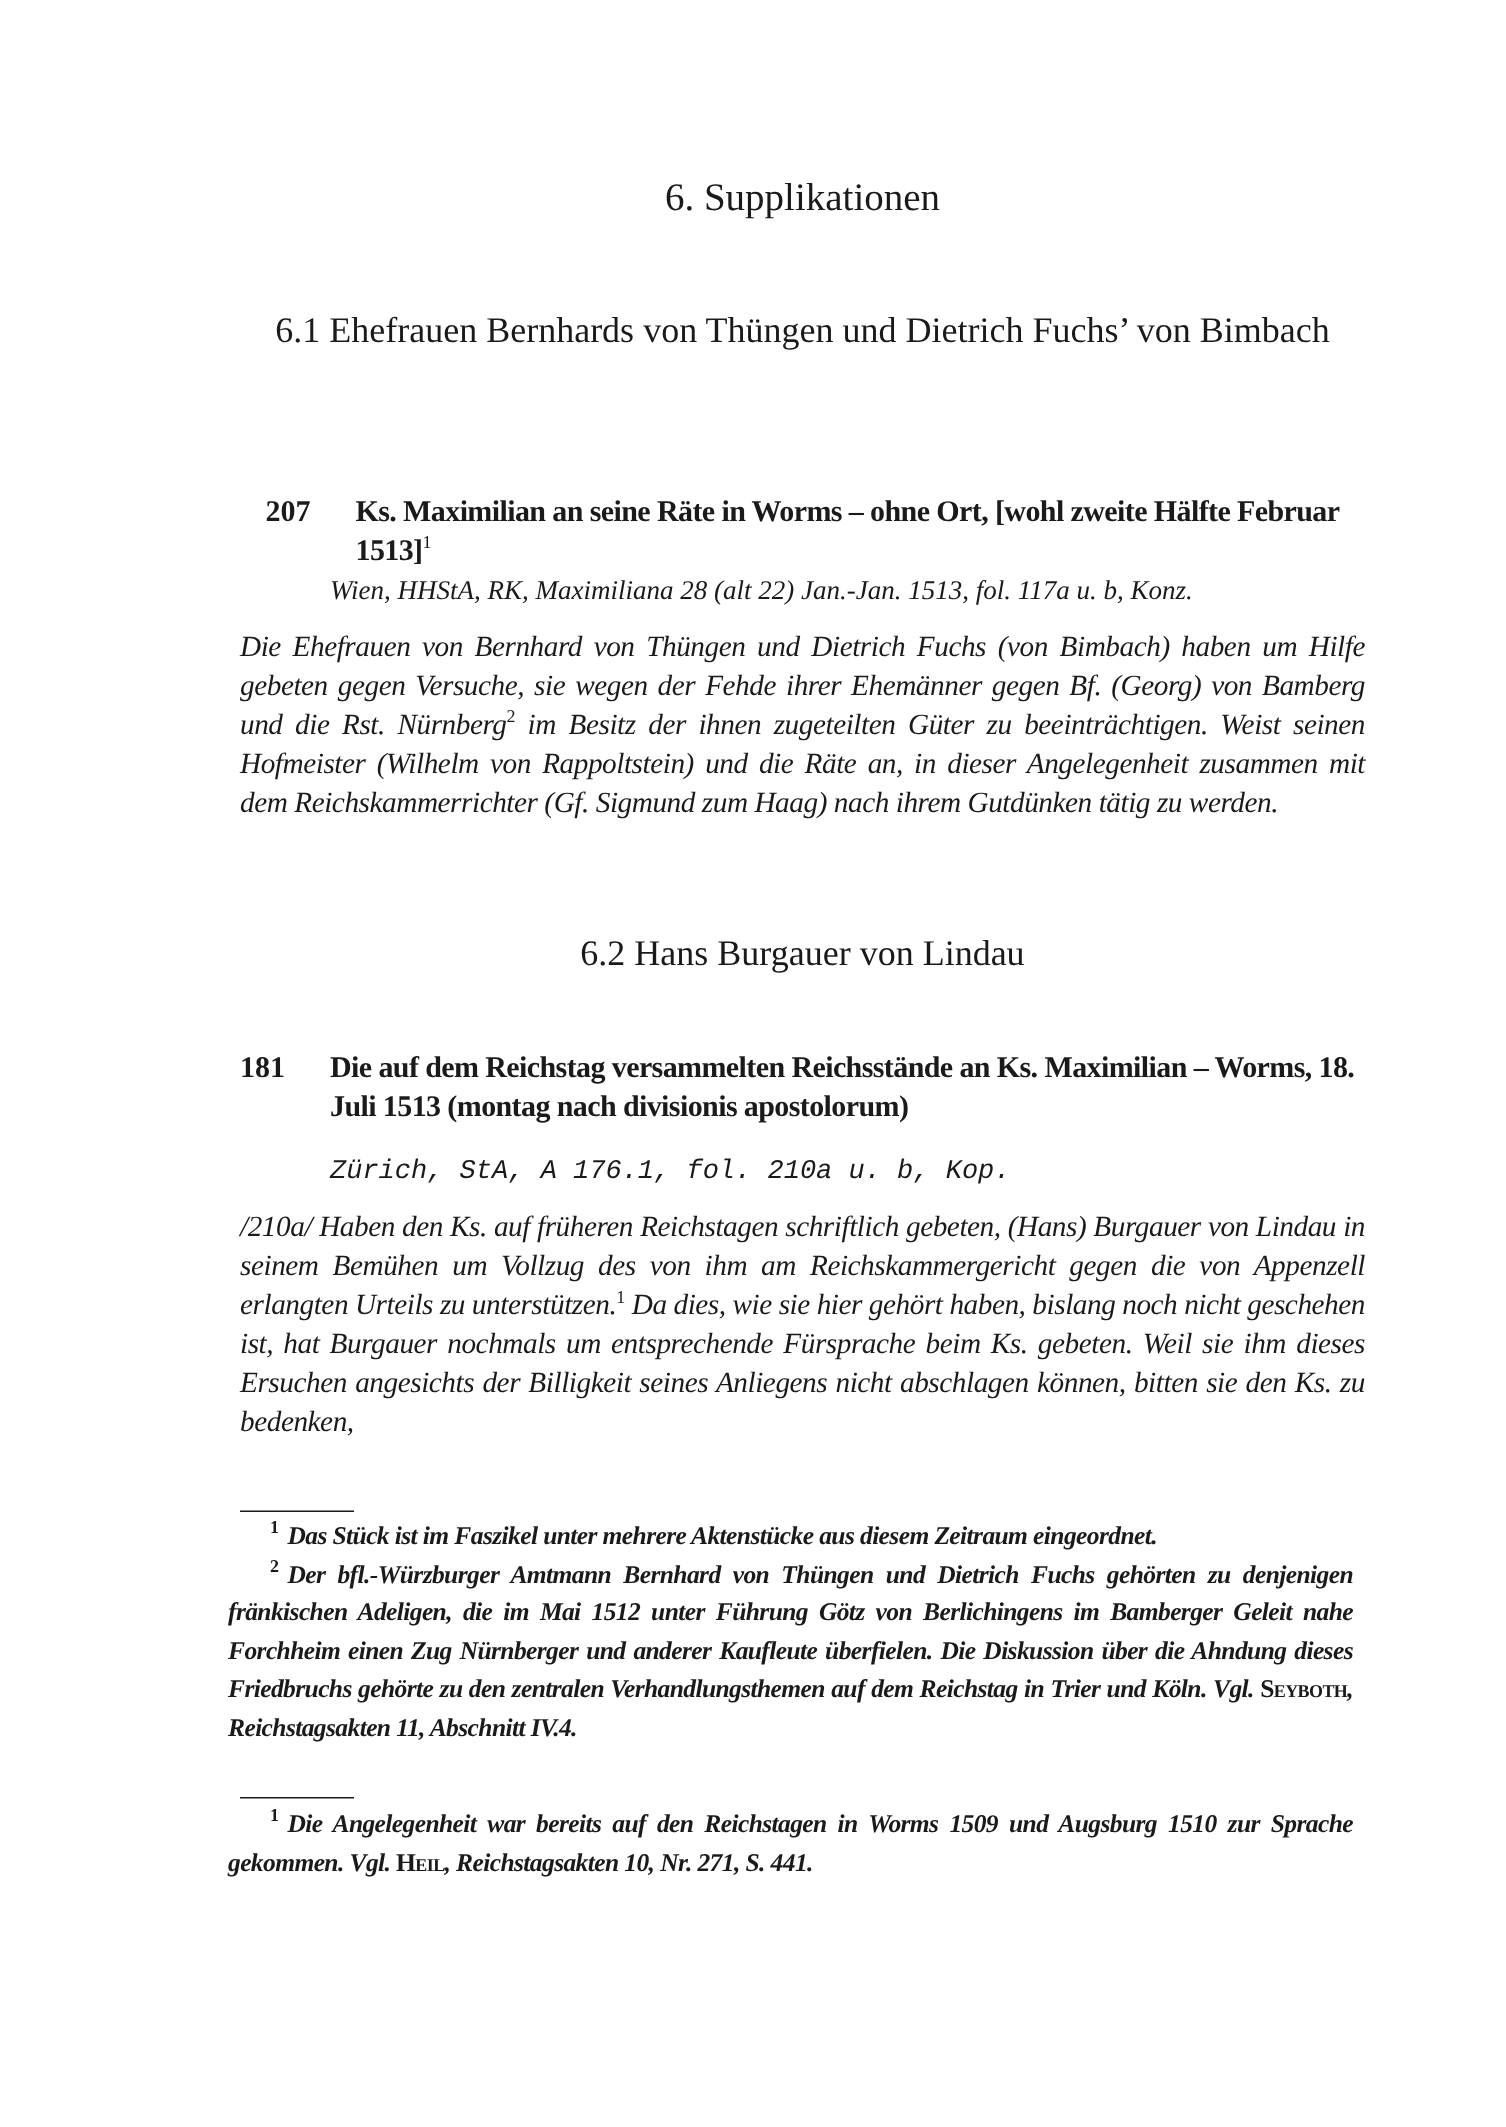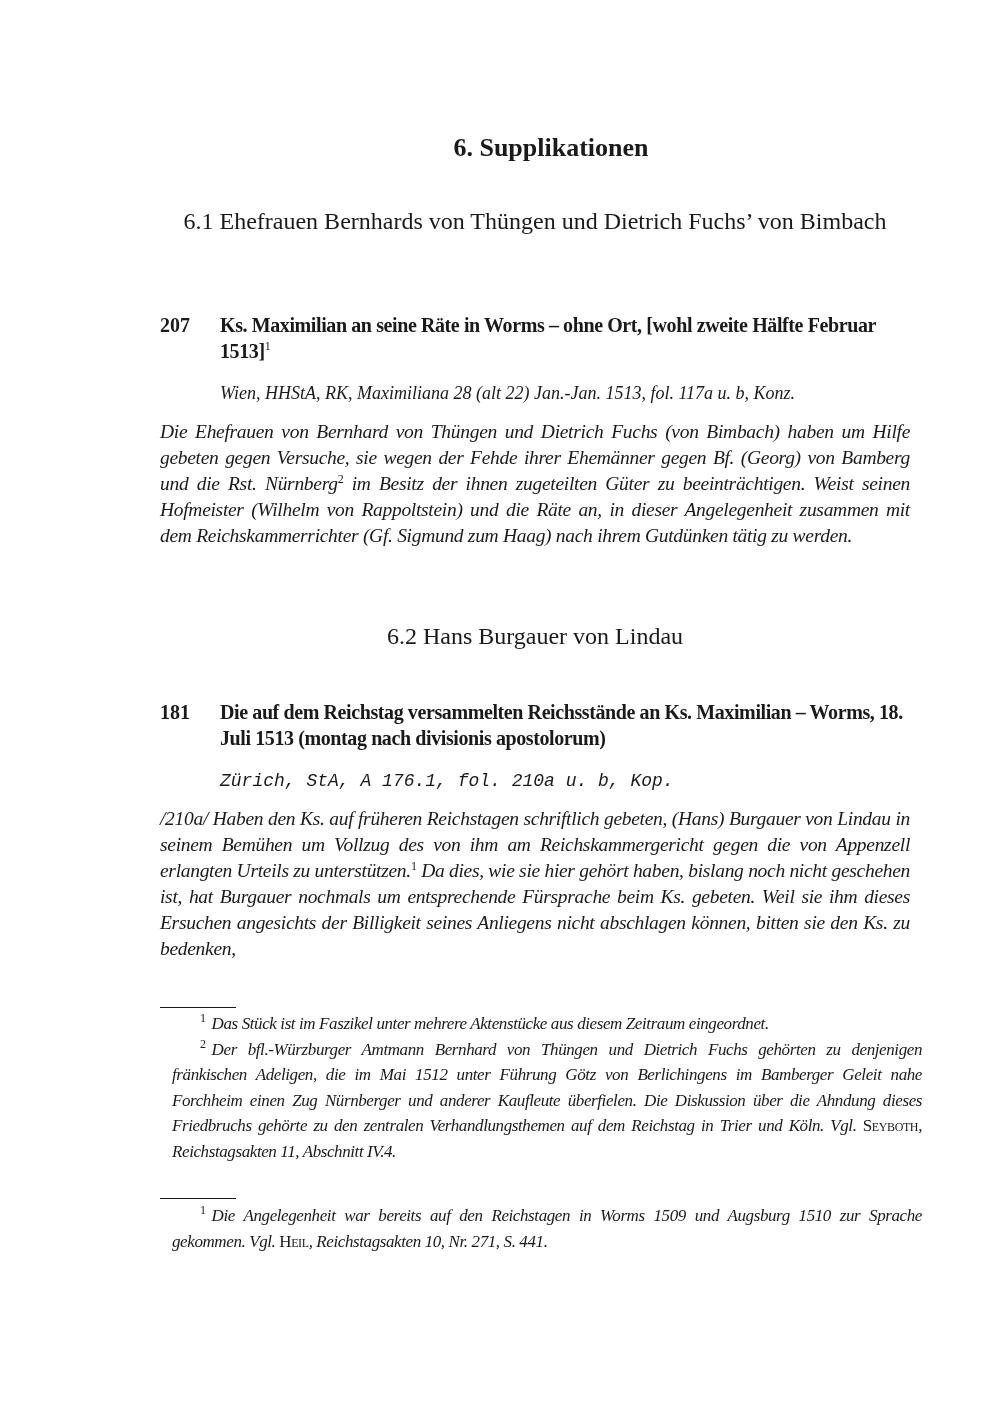--- a/index.html
+++ b/index.html
@@ -22,35 +22,35 @@
   .source {
     left: 220px; width: 690px; font-style: italic; font-size: 18px; line-height: 24px;
   }
   .body-text {
     left: 160px; width: 750px; font-style: italic; font-size: 19.5px; line-height: 26px;
     text-align: justify; letter-spacing: -0.3px;
   }
   sup { font-size: 12px; line-height: 0; vertical-align: super; font-style: normal; }
   .fn-rule { left: 160px; width: 76px; height: 1px; background: #1a1a1a; }
   .fn {
-    left: 172px; width: 750px; font-style: italic; font-size: 17px; line-height: 25.5px;
-    text-align: justify; letter-spacing: -0.4px;
+    left: 152px; width: 750px; font-style: italic; font-size: 17px; line-height: 25.5px;
+    text-align: justify; letter-spacing: -0.4px; font-weight: bold;
   }
   .fn p { margin: 0; text-indent: 28px; }
   .fn .mark { font-style: normal; font-size: 12px; vertical-align: super; line-height: 0; margin-right: 6px; }
   .sc { font-style: normal; font-variant: small-caps; }
 </style>
 </head>
 <body>
 
-<h1 class="abs center h-chapter" style="margin:16px;font-weight:bold;">6. Supplikationen</h1>
+<h1 class="abs center h-chapter" style="margin:0;font-weight:normal;">6. Supplikationen</h1>
 
 <h2 class="abs center h-section s61" style="margin:0;font-weight:normal;">6.1 Ehefrauen Bernhards von Thüngen und Dietrich Fuchs’ von Bimbach</h2>
 
-<div class="abs entry-head" style="top:312px;">
+<div class="abs entry-head" style="top:328px;margin-left:17px;">
   <span class="entry-num">207</span>
   <span class="entry-title"><span>Ks. Maximilian an seine Räte in Worms – ohne Ort, [wohl zweite Hälfte Februar 1513]</span><sup style="font-weight:normal;">1</sup></span>
 </div>
 
 <div class="abs source" style="top:381px;">Wien, HHStA, RK, Maximiliana 28 (alt 22) Jan.-Jan. 1513, fol. 117a u. b, Konz.</div>
 
 <div class="abs body-text" style="top:419px;"><span>Die Ehefrauen von Bernhard von Thüngen und Dietrich Fuchs (von Bimbach) haben um Hilfe gebeten gegen Versuche, sie wegen der Fehde ihrer Ehemänner gegen Bf. (Georg) von Bamberg und die Rst. Nürnberg</span><sup>2</sup><span> im Besitz der ihnen zugeteilten Güter zu beeinträchtigen. Weist seinen Hofmeister (Wilhelm von Rappoltstein) und die Räte an, in dieser Angelegenheit zusammen mit dem Reichskammerrichter (Gf. Sigmund zum Haag) nach ihrem Gutdünken tätig zu werden.</span></div>
 
 <h2 class="abs center h-section s62" style="margin:0;font-weight:normal;">6.2 Hans Burgauer von Lindau</h2>
 

